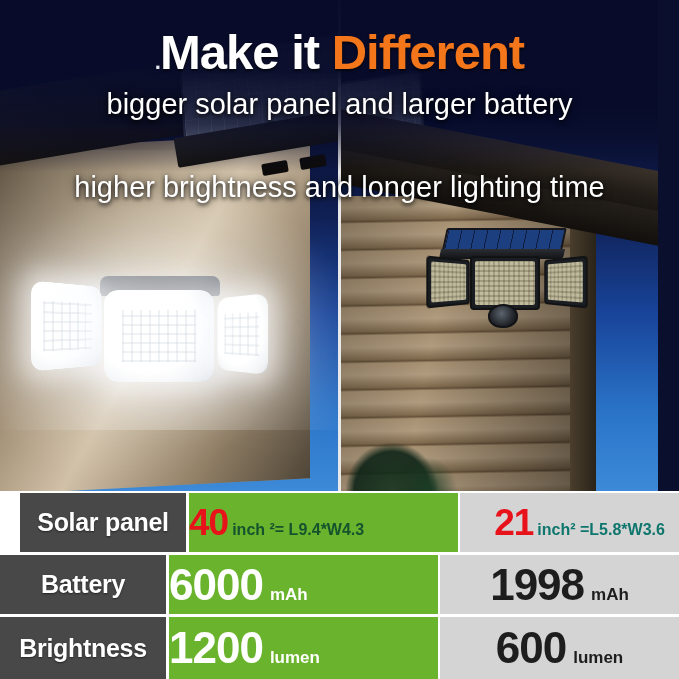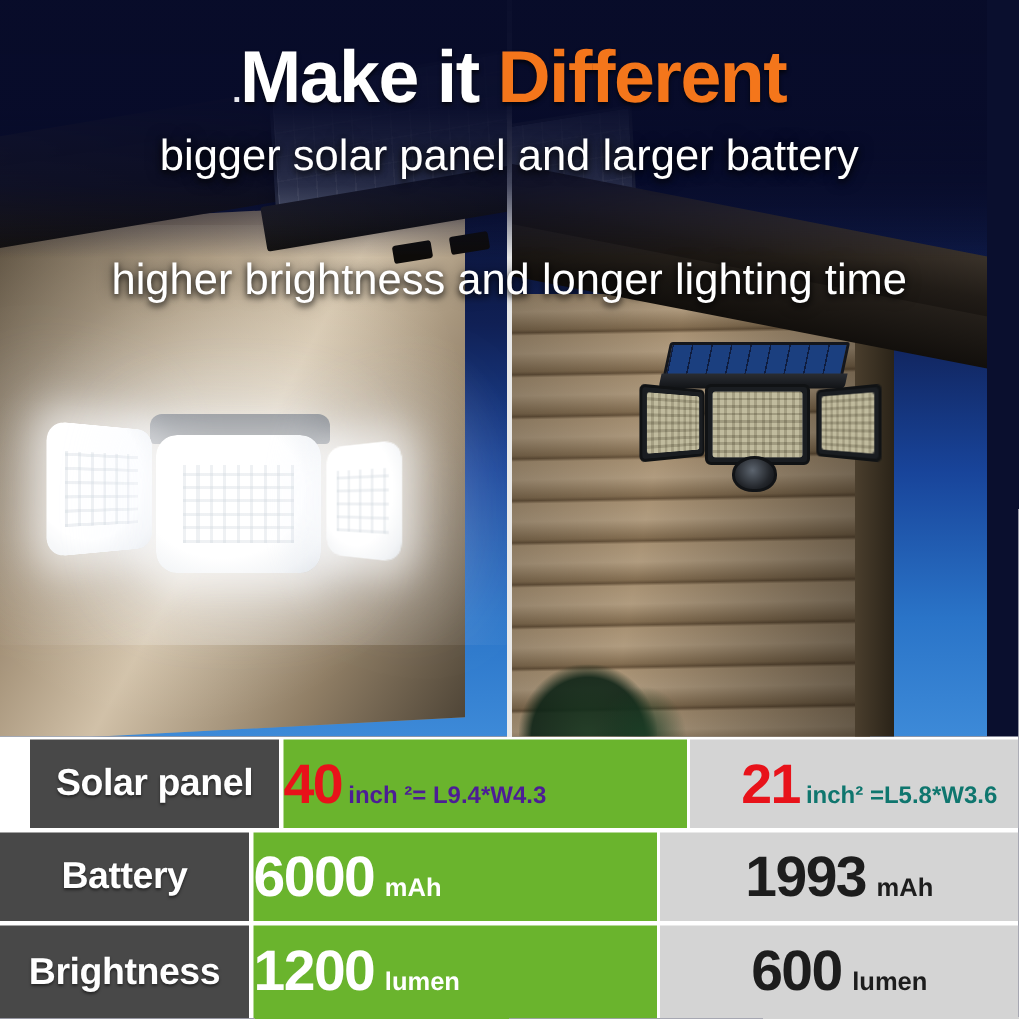--- a/index.html
+++ b/index.html
@@ -471,21 +471,21 @@
   }
   .cell-gray {
     width: 239px;
     margin-left: 2px;
     justify-content: center;
     background: #d4d4d4;
     color: #1d1d1d;
   }
 
   .big {
-    font-size: 38px;
+    font-size: 44px;
     font-weight: bold;
     letter-spacing: -1px;
     line-height: 1;
   }
   .big.red {
     color: #e8121a;
     font-size: 37px;
   }
   .unit {
     font-size: 17px;
@@ -493,21 +493,21 @@
     margin-left: 7px;
     line-height: 1;
   }
   .unit-sm {
     font-size: 16px;
     font-weight: bold;
     margin-left: 4px;
     line-height: 1;
     white-space: nowrap;
   }
-  .r1 .cell-green .unit-sm { color: #4c1d95; }
+  .r1 .cell-green .unit-sm { color: #14532d; }
   .r1 .cell-gray  .unit-sm { color: #0f766e; }
 
   .valwrap {
     display: flex;
     align-items: baseline;
   }
 </style>
 </head>
 <body>
 
@@ -606,21 +606,21 @@
     <div class="trow r2">
       <div class="cell cell-label">Battery</div>
       <div class="cell cell-green">
         <div class="valwrap">
           <span class="big">6000</span>
           <span class="unit">mAh</span>
         </div>
       </div>
       <div class="cell cell-gray">
         <div class="valwrap">
-          <span class="big">1993</span>
+          <span class="big">1998</span>
           <span class="unit">mAh</span>
         </div>
       </div>
     </div>
 
     <div class="trow r3">
       <div class="cell cell-label">Brightness</div>
       <div class="cell cell-green">
         <div class="valwrap">
           <span class="big">1200</span>

